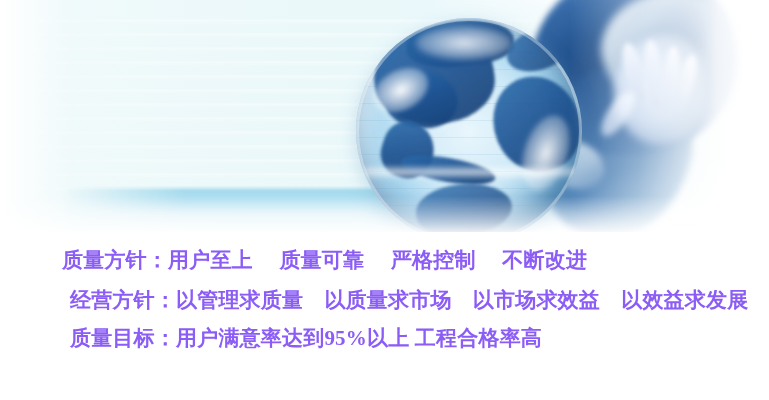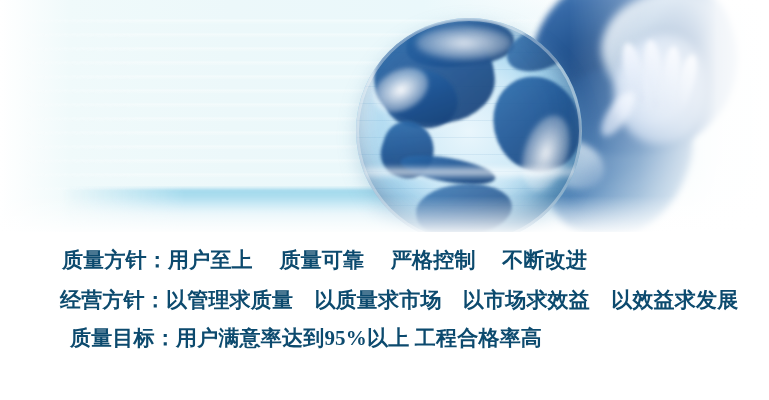--- a/index.html
+++ b/index.html
@@ -322,29 +322,29 @@
     position: absolute;
     left: 0;
     top: 232px;
     width: 769px;
     height: 168px;
     background: #ffffff;
   }
   .line {
     position: absolute;
     white-space: pre;
-    color: #0c4a6e;
+    color: #8b5cf6;
     font-weight: bold;
     font-size: 21px;
     letter-spacing: .2px;
     font-family: "Liberation Serif", "DejaVu Serif", serif;
   }
 
   #line1 { left: 62px; top: 14px; }
-  #line2 { left: 60px; top: 54px; }
+  #line2 { left: 70px; top: 54px; }
   #line3 { left: 70px; top: 92px; font-family: Liberation Serif, serif; }
   #line4 { left: 170px; top: 132px; }
 </style>
 </head>
 <body>
 
 <div id="page">
 
   <div id="banner">
     <div class="bg-wash"></div>

